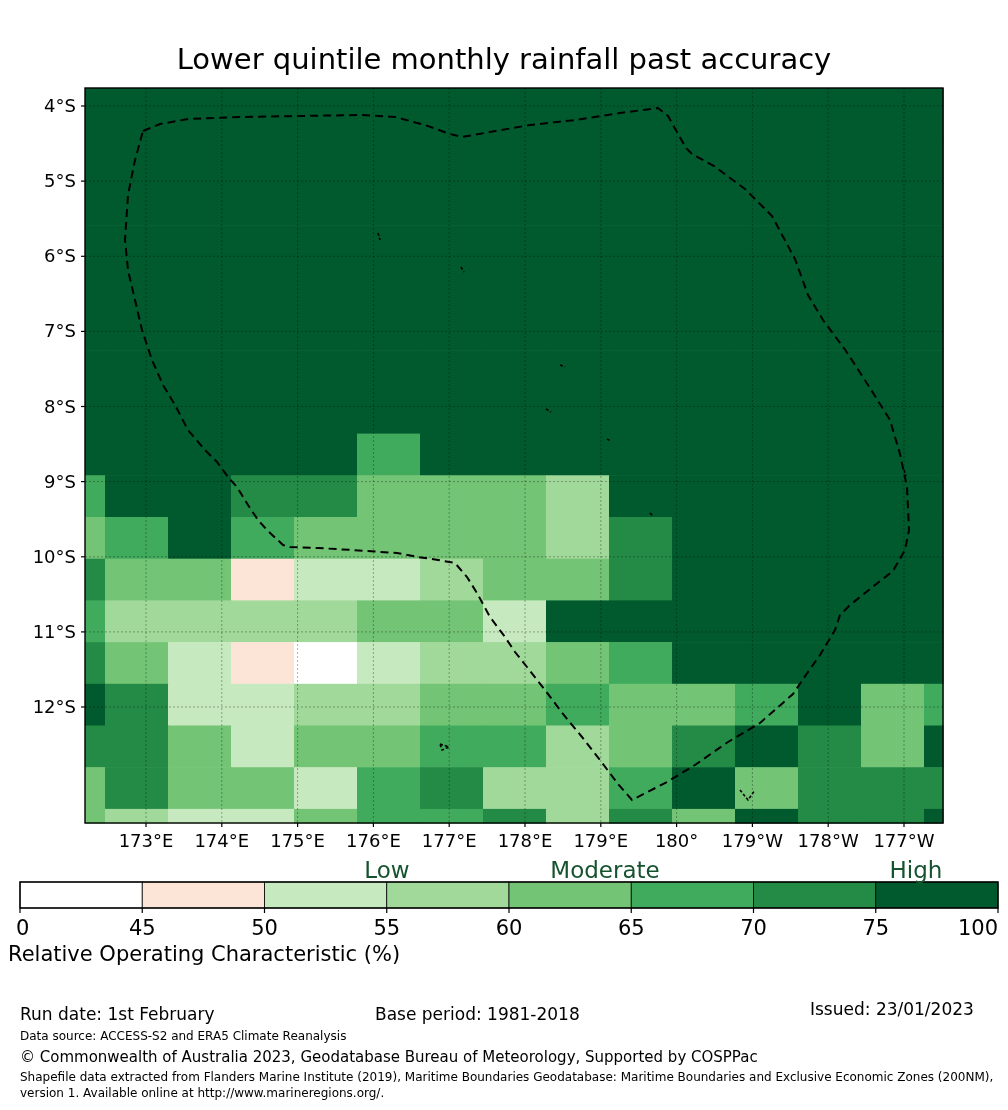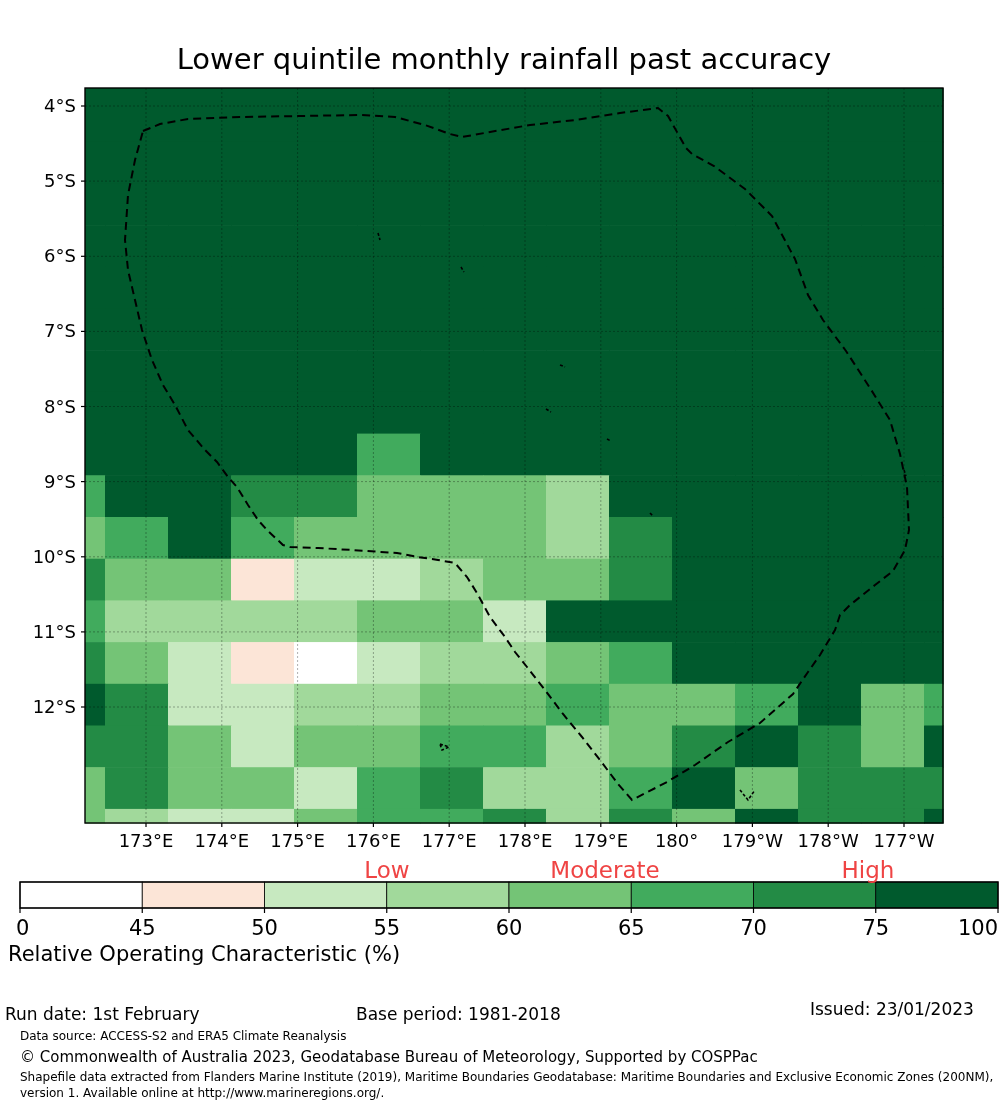--- a/index.html
+++ b/index.html
@@ -1,21 +1,21 @@
 <!DOCTYPE html>
 <html><head>
 <meta charset="utf-8">
 <style>
   html,body{margin:0;padding:0;background:#ffffff;}
   body{width:1008px;height:1110px;position:relative;overflow:hidden;
        font-family:"DejaVu Sans",sans-serif;color:#000;}
   .abs{position:absolute;}
   #title{left:0;top:4px;width:1008px;text-align:center;font-size:29px;line-height:40px;color:#000;margin-top:35px;}
   #chart-svg{left:0;top:0;}
-  .cat-label{font-size:23px;color:#ef4444;transform:translateX(-50%);white-space:nowrap;}
+  .cat-label{font-size:23px;color:#14532d;transform:translateX(-50%);white-space:nowrap;}
   #cbar-title{left:8px;top:942px;width:1002px;text-align:left;font-size:21px;}
   .foot1{font-size:17px;}
   .foot2{font-size:12px;}
   .foot3{font-size:15px;}
   .foot4{font-size:12px;}
   .nowrap{white-space:nowrap;}
 </style>
 </head>
 <body>
 
@@ -404,23 +404,23 @@
     <line x1="753.5" y1="908" x2="753.5" y2="913" stroke="#000" stroke-width="1.2"></line>
     <text x="753.5" y="935" text-anchor="middle" font-size="21" fill="#000">70</text>
     <line x1="875.75" y1="908" x2="875.75" y2="913" stroke="#000" stroke-width="1.2"></line>
     <text x="875.75" y="935" text-anchor="middle" font-size="21" fill="#000">75</text>
     <line x1="998" y1="908" x2="998" y2="913" stroke="#000" stroke-width="1.2"></line>
     <text x="998" y="935" text-anchor="end" font-size="21" fill="#000">100</text>
   </svg>
 
 <div class="abs cat-label" style="left:387px;top:857px">Low</div>
 <div class="abs cat-label" style="left:605px;top:857px">Moderate</div>
-<div class="abs cat-label" style="left:868px;top:857px">High</div>
+<div class="abs cat-label" style="left:916px;top:857px">High</div>
 
 <div id="cbar-title" class="abs">Relative Operating Characteristic (%)</div>
 
-<div class="abs foot1 nowrap" style="left:5px;top:1004px">Run date: 1st February</div>
-<div class="abs foot1 nowrap" style="left:356px;top:1004px">Base period: 1981-2018</div>
+<div class="abs foot1 nowrap" style="left:20px;top:1004px">Run date: 1st February</div>
+<div class="abs foot1 nowrap" style="left:375px;top:1004px">Base period: 1981-2018</div>
 <div class="abs foot1 nowrap" style="left:810px;top:999px">Issued: 23/01/2023</div>
 <div class="abs foot2 nowrap" style="left:20px;top:1029px">Data source: ACCESS-S2 and ERA5 Climate Reanalysis</div>
 <div class="abs foot3 nowrap" style="left:20px;top:1048px">© Commonwealth of Australia 2023, Geodatabase Bureau of Meteorology, Supported by COSPPac</div>
 <div class="abs foot4 nowrap" style="left:20px;top:1070px">Shapefile data extracted from Flanders Marine Institute (2019), Maritime Boundaries Geodatabase: Maritime Boundaries and Exclusive Economic Zones (200NM),</div>
 <div class="abs foot4 nowrap" style="left:20px;top:1086px">version 1. Available online at http://www.marineregions.org/.</div>
 
 </body></html>

